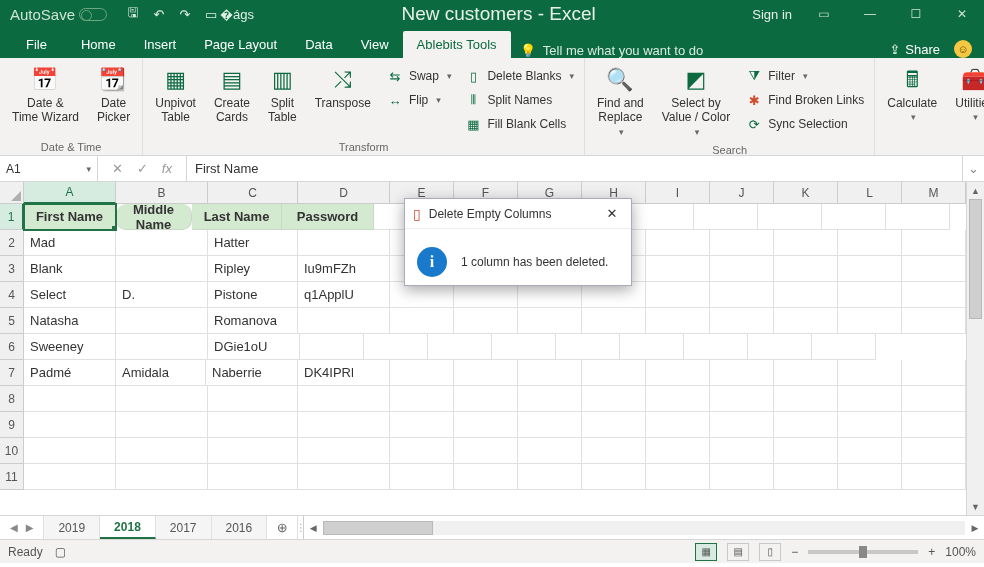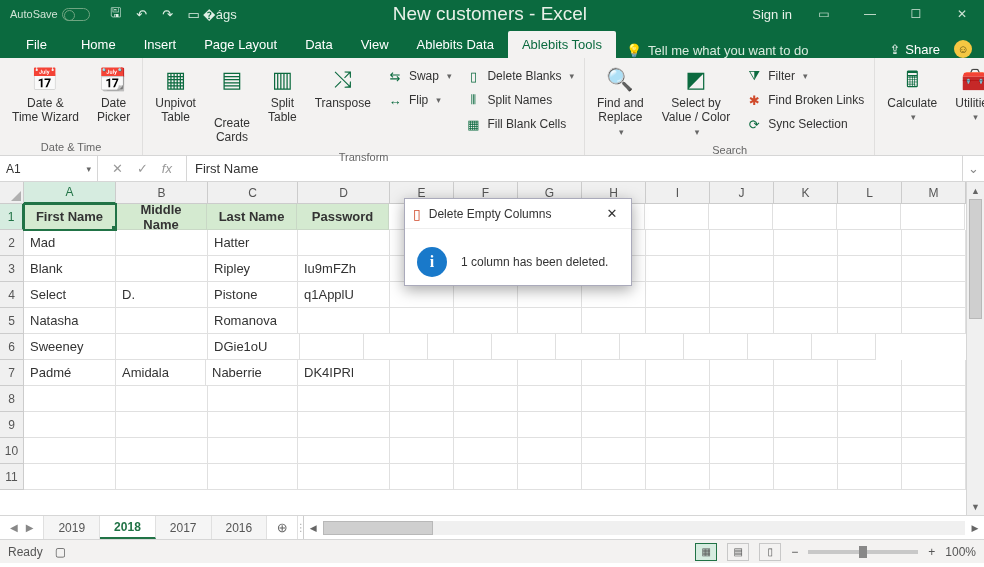--- a/index.html
+++ b/index.html
@@ -1,21 +1,21 @@
 <!DOCTYPE html>
 <html><head>
 <meta charset="utf-8">
 <style>
 * { box-sizing: border-box; margin: 0; padding: 0; font-family: "Segoe UI", Arial, sans-serif; }
 body { width: 984px; height: 567px; background: #fff; overflow: hidden; position: relative; font-size: 13px; color: #333; }
 
 
 .titlebar { height: 28px; background: #0b6a3f; display: flex; align-items: center; color: #e8f0e8; }
 .tb-left { display: flex; align-items: center; gap: 6px; padding-left: 10px; }
-.tb-autosave { display: flex; gap: 4px; font-size: 11px; color: #cfe3d5; }
+.tb-autosave { display: flex; align-items: center; gap: 4px; font-size: 15px; color: #cfe3d5; }
 .tb-toggle { width: 28px; height: 13px; border: 1px solid #6fa581; border-radius: 7px; position: relative; }
 .tb-toggle::after { content: ""; position: absolute; left: 1px; top: 1px; width: 9px; height: 9px; border-radius: 50%; border: 1px solid #6fa581; }
 .tb-qat { display: flex; gap: 10px; margin-left: 12px; }
 .tb-icon { width: 16px; height: 16px; display: flex; align-items: center; justify-content: center; color: #e0efe5; font-size: 13px; cursor: pointer; }
 .tb-center { flex: 1; text-align: center; font-size: 19px; color: #e8f0e8; }
 .tb-right { display: flex; align-items: center; gap: 18px; padding-right: 8px; }
 .tb-winbtn { width: 28px; height: 20px; display: flex; align-items: center; justify-content: center; color: #cfe3d5; cursor: pointer; font-size: 12px; }
 
 
 .ribbon-tabs { height: 30px; background: #0b6a3f; display: flex; align-items: flex-end; padding-left: 12px; gap: 0; }
@@ -125,21 +125,20 @@
   </div>
 </div>
 
 <div class="ribbon-tabs">
   <div class="rtab file">File</div>
   <div class="rtab">Home</div>
   <div class="rtab">Insert</div>
   <div class="rtab">Page Layout</div>
   <div class="rtab">Data</div>
   <div class="rtab">View</div>
-  <div class="rtab">Ablebits Data</div>
   <div class="rtab active">Ablebits Tools</div>
   <div class="tellme">
     <span class="bulb">💡</span>
     <span>Tell me what you want to do</span>
   </div>
   <div class="rtabs-right">
     <span style="display:flex;align-items:center;gap:5px;">
         <span>⇪</span>
         <span>Share</span>
       </span>
@@ -166,21 +165,21 @@
 
   <div class="rgroup">
     <div class="rgroup-content">
       <div class="rbtn-lg">
           <span class="ic">▦</span>
           <span style="white-space:pre;">Unpivot
 Table</span>
         </div>
       <div class="rbtn-lg">
           <span class="ic">▤</span>
-          <span style="white-space:pre;margin-top:20px;">Create
+          <span style="white-space:pre;">Create
 Cards</span>
         </div>
       <div class="rbtn-lg">
           <span class="ic">▥</span>
           <span style="white-space:pre;">Split
 Table</span>
         </div>
       <div class="rbtn-lg">
           <span class="ic">⤭</span>
           <span style="white-space:pre;">Transpose</span>
@@ -309,21 +308,21 @@
       <div class="rh">6</div>
       <div class="rh">7</div>
       <div class="rh">8</div>
       <div class="rh">9</div>
       <div class="rh">10</div>
       <div class="rh">11</div>
     </div>
   <div class="cells" id="cells">
       <div class="row">
         <div class="cell hdr active-cell" style="width: 92px;">First Name</div>
-        <div class="cell hdr" style="width: 91px;">Middle Name</div>
+        <div class="cell hdr" style="width: 76px; border-radius: 10px;">Middle Name</div>
         <div class="cell hdr" style="width: 90px;">Last Name</div>
         <div class="cell hdr" style="width: 92px;">Password</div>
         <div class="cell" style="width: 64px;"></div>
         <div class="cell" style="width: 64px;"></div>
         <div class="cell" style="width: 64px;"></div>
         <div class="cell" style="width: 64px;"></div>
         <div class="cell" style="width: 64px;"></div>
         <div class="cell" style="width: 64px;"></div>
         <div class="cell" style="width: 64px;"></div>
         <div class="cell" style="width: 64px;"></div>

